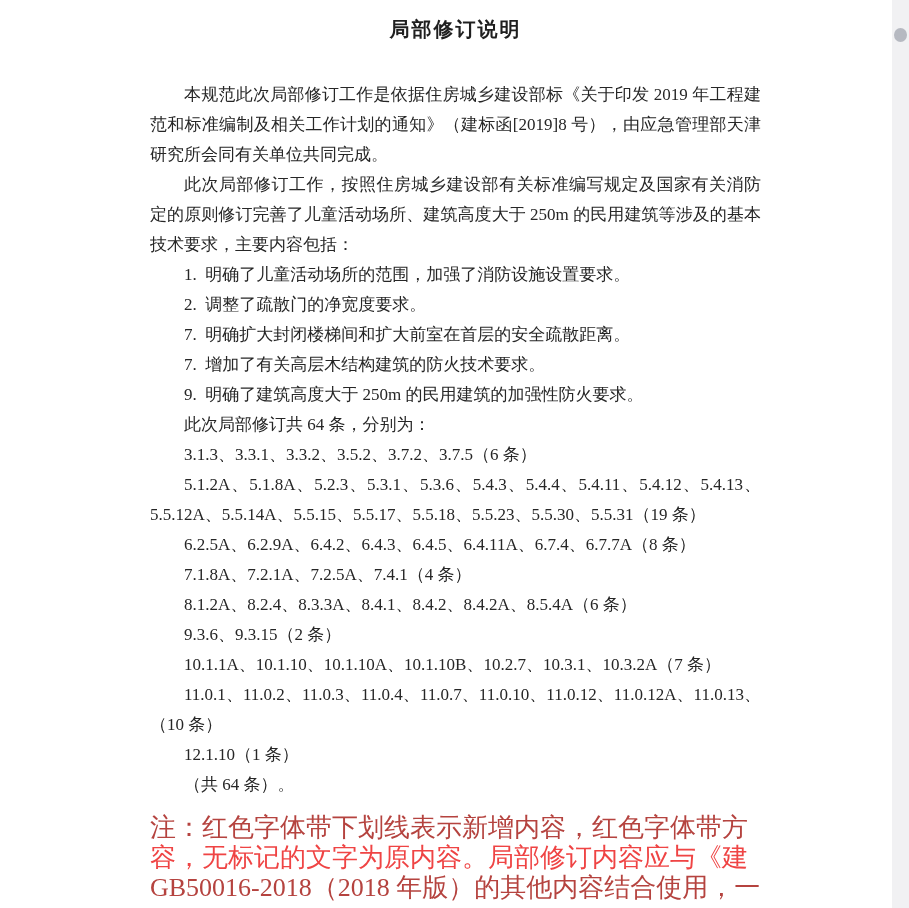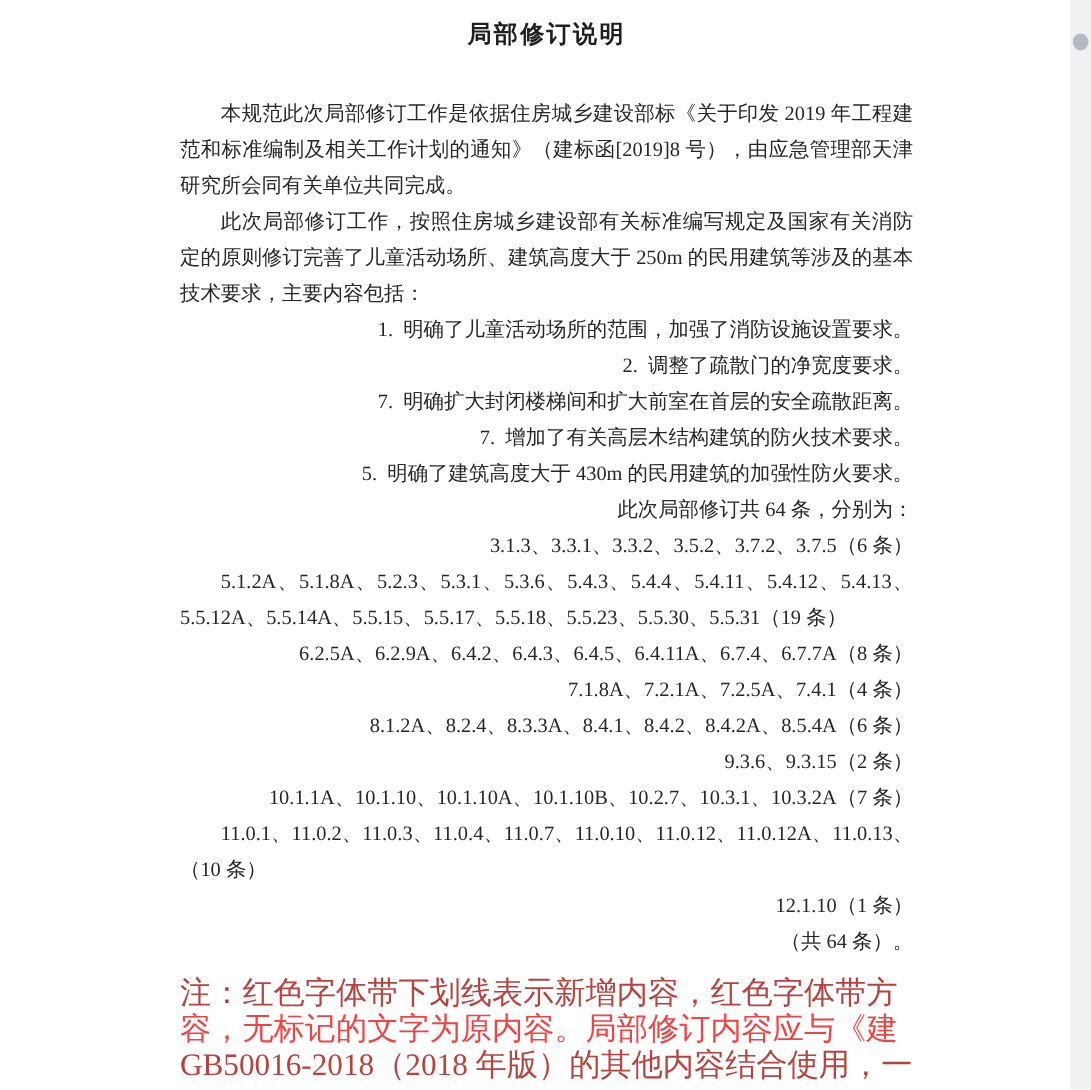--- a/index.html
+++ b/index.html
@@ -36,21 +36,21 @@
   .body-block {
     margin-top: 36px;
   }
   .line {
     height: 30px;
     line-height: 30px;
     font-size: 17px;
     white-space: pre-wrap;
     overflow: hidden;
   }
-  .indent { text-indent: 2em; text-align: right; }
+  .indent { text-indent: 2em; }
   .flush  { text-align: justify; text-align-last: justify; }
   .note-block {
     margin-top: 13px;
   }
   .note-line {
     height: 30px;
     line-height: 30px;
     font-size: 26px;
     white-space: pre-wrap;
     overflow: hidden;
@@ -87,21 +87,21 @@
       <div class="line">研究所会同有关单位共同完成。</div>
 
       <div class="line indent flush">此次局部修订工作，按照住房城乡建设部有关标准编写规定及国家有关消防法规规</div>
       <div class="line flush">定的原则修订完善了儿童活动场所、建筑高度大于 250m 的民用建筑等涉及的基本防火</div>
       <div class="line">技术要求，主要内容包括：</div>
 
       <div class="line indent">1.  明确了儿童活动场所的范围，加强了消防设施设置要求。</div>
       <div class="line indent">2.  调整了疏散门的净宽度要求。</div>
       <div class="line indent">7.  明确扩大封闭楼梯间和扩大前室在首层的安全疏散距离。</div>
       <div class="line indent">7.  增加了有关高层木结构建筑的防火技术要求。</div>
-      <div class="line indent">5.  明确了建筑高度大于 430m 的民用建筑的加强性防火要求。</div>
+      <div class="line indent">9.  明确了建筑高度大于 250m 的民用建筑的加强性防火要求。</div>
 
       <div class="line indent">此次局部修订共 64 条，分别为：</div>
 
       <div class="line indent">3.1.3、3.3.1、3.3.2、3.5.2、3.7.2、3.7.5（6 条）</div>
       <div class="line indent flush">5.1.2A、5.1.8A、5.2.3、5.3.1、5.3.6、5.4.3、5.4.4、5.4.11、5.4.12、5.4.13、5.4.17、</div>
       <div class="line">5.5.12A、5.5.14A、5.5.15、5.5.17、5.5.18、5.5.23、5.5.30、5.5.31（19 条）</div>
       <div class="line indent">6.2.5A、6.2.9A、6.4.2、6.4.3、6.4.5、6.4.11A、6.7.4、6.7.7A（8 条）</div>
       <div class="line indent">7.1.8A、7.2.1A、7.2.5A、7.4.1（4 条）</div>
       <div class="line indent">8.1.2A、8.2.4、8.3.3A、8.4.1、8.4.2、8.4.2A、8.5.4A（6 条）</div>
       <div class="line indent">9.3.6、9.3.15（2 条）</div>

